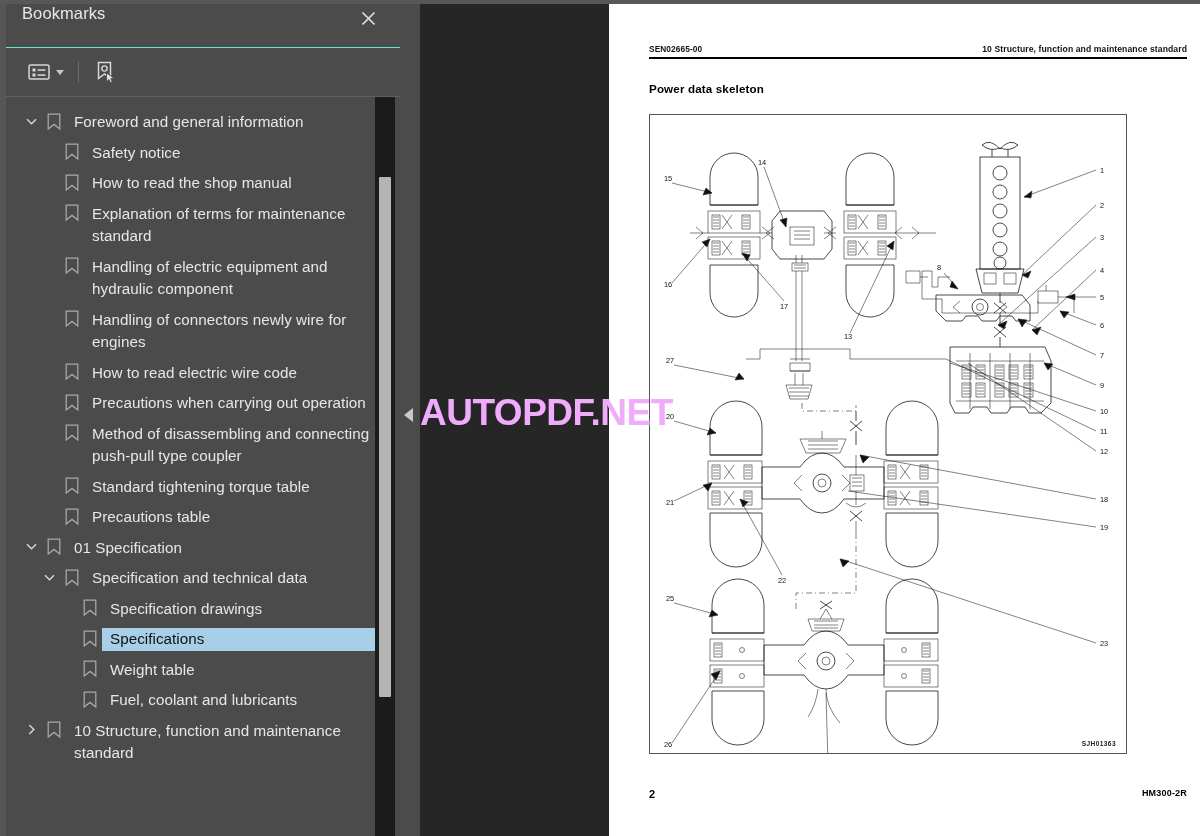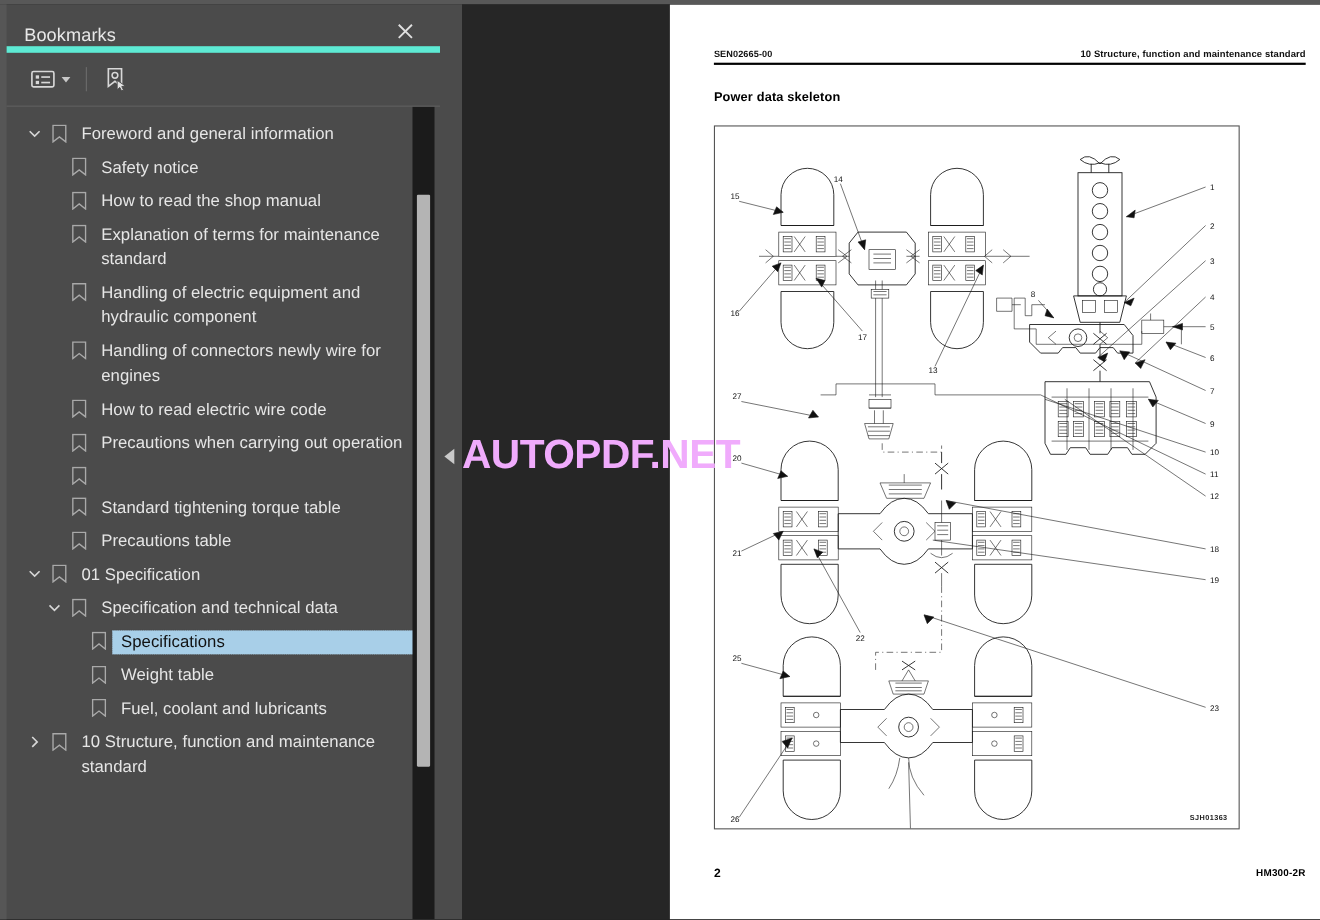--- a/index.html
+++ b/index.html
@@ -22,23 +22,23 @@
     position: absolute;
     left: 0; top: 0; bottom: 0;
     width: 400px;
     background: #4b4b4b;
     border-left: 6px solid #565656;
     display: flex; flex-direction: column;
   }
   .panel-header {
     height: 44px;
     flex: 0 0 44px;
-    display: flex; align-items: flex-end;
+    display: flex; align-items: flex-start;
     padding: 0 14px 0 16px;
-    border-bottom: 6px solid #5eead4;
+    border-bottom: 1px solid #5eead4;
   }
   .panel-title {
     font-size: 16.5px;
     color: #e8e8e8;
     letter-spacing: .1px;
     flex: 1;
   }
   .close-btn {
     width: 28px; height: 28px;
     display: flex; align-items: center; justify-content: center;
@@ -357,20 +357,21 @@
             </div>
             <div class="node-label">Precautions when carrying out operation</div>
           </div>
           <div class="node-row lvl1">
             <div class="twisty empty"></div>
             <div class="bm-icon">
               <svg width="14" height="17" viewBox="0 0 14 17">
                 <path d="M1.2 1 h11.6 v15 l-5.8 -4.6 l-5.8 4.6 z" stroke="currentColor" stroke-width="1.25" fill="none"></path>
               </svg>
             </div>
+            <div class="node-label">Method of disassembling and connecting push-pull type coupler</div>
           </div>
           <div class="node-row lvl1">
             <div class="twisty empty"></div>
             <div class="bm-icon">
               <svg width="14" height="17" viewBox="0 0 14 17">
                 <path d="M1.2 1 h11.6 v15 l-5.8 -4.6 l-5.8 4.6 z" stroke="currentColor" stroke-width="1.25" fill="none"></path>
               </svg>
             </div>
             <div class="node-label">Standard tightening torque table</div>
           </div>
@@ -401,20 +402,29 @@
               <svg width="13" height="13" viewBox="0 0 13 13">
                 <path d="M2 4.3 L6.5 8.8 L11 4.3" stroke="currentColor" stroke-width="1.5" fill="none"></path>
               </svg>
             </div>
             <div class="bm-icon">
               <svg width="14" height="17" viewBox="0 0 14 17">
                 <path d="M1.2 1 h11.6 v15 l-5.8 -4.6 l-5.8 4.6 z" stroke="currentColor" stroke-width="1.25" fill="none"></path>
               </svg>
             </div>
             <div class="node-label">Specification and technical data</div>
+          </div>
+          <div class="node-row lvl2">
+            <div class="twisty empty"></div>
+            <div class="bm-icon">
+              <svg width="14" height="17" viewBox="0 0 14 17">
+                <path d="M1.2 1 h11.6 v15 l-5.8 -4.6 l-5.8 4.6 z" stroke="currentColor" stroke-width="1.25" fill="none"></path>
+              </svg>
+            </div>
+            <div class="node-label">Specification drawings</div>
           </div>
           <div class="node-row lvl2 selected">
             <div class="twisty empty"></div>
             <div class="bm-icon">
               <svg width="14" height="17" viewBox="0 0 14 17">
                 <path d="M1.2 1 h11.6 v15 l-5.8 -4.6 l-5.8 4.6 z" stroke="currentColor" stroke-width="1.25" fill="none"></path>
               </svg>
             </div>
             <div class="node-label">Specifications</div>
           </div>

